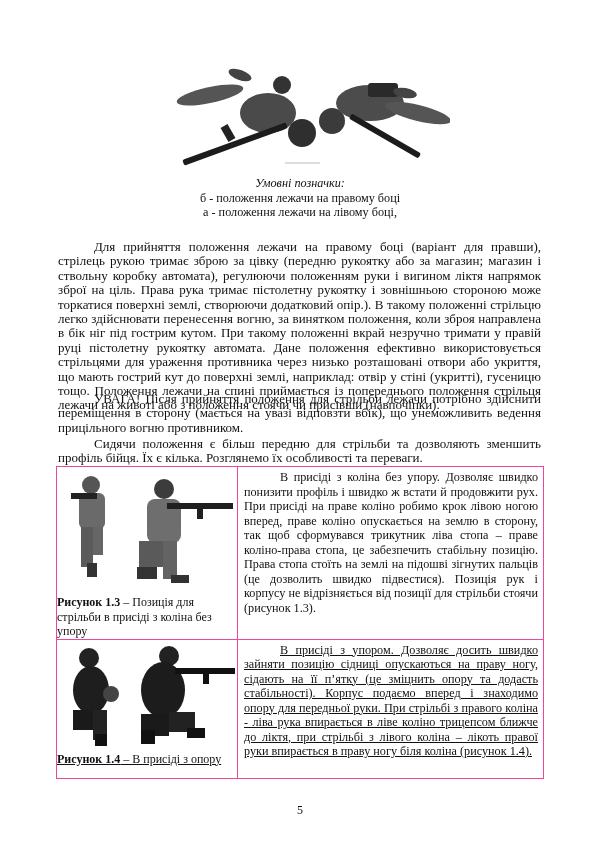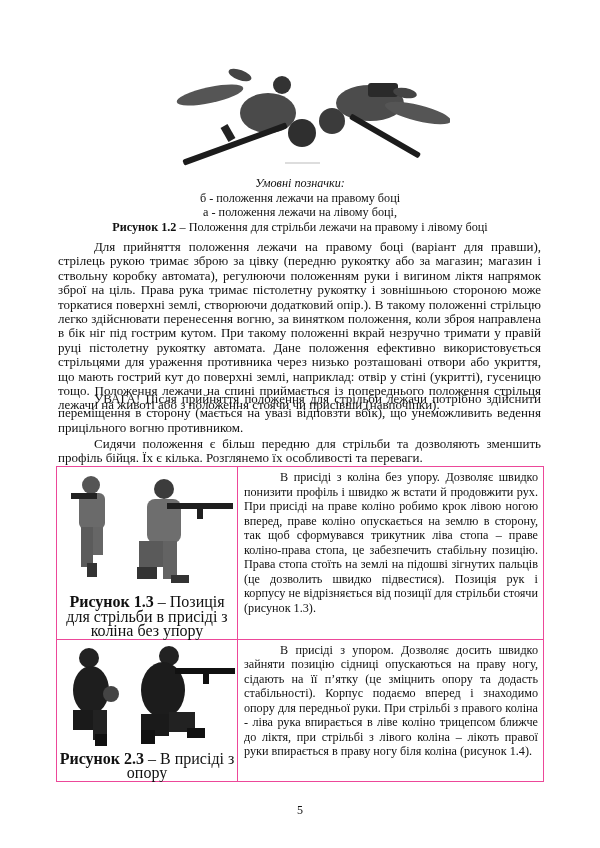--- a/index.html
+++ b/index.html
@@ -34,24 +34,24 @@
 
   table.pos {
     position: absolute; left: 56px; top: 466px; width: 488px;
     border-collapse: collapse; font-size: 12.2px; line-height: 14.5px;
   }
   table.pos td { border: 1px solid #ec4899; vertical-align: top; padding: 0; }
   td.imgcell { width: 180px; position: relative; }
   td.txtcell { padding: 3px 5px 2px 6px !important; text-align: justify; }
   td.txtcell .ti { text-indent: 36px; }
   .row1 td { height: 161px; }
-  .row2 td { height: 133px; }
+  .row2 td { height: 133px; text-decoration: underline; }
   .imgbox { position: relative; width: 180px; }
   .imgbox svg { display: block; }
-  .fcap { text-align: center; font-size: 16px; line-height: 14.5px; }
+  .fcap { text-align: left; font-size: 12px; line-height: 14.5px; }
 
   .page-num {
     position: absolute; left: 0; width: 600px; top: 803px;
     text-align: center; font-size: 12px;
   }
 </style>
 </head>
 <body>
 
 <div class="page">
@@ -78,23 +78,20 @@
         <rect x="185" y="78" width="80" height="6" rx="2" transform="rotate(30 225 81)" fill="#1c1c1c"></rect>
       </g>
       <line x1="125" y1="108" x2="160" y2="108" stroke="#bbb" stroke-width="1"></line>
     </svg>
   </div>
 
   <div class="legend">
     <div class="title">Умовні позначки:</div>
     <div>б - положення лежачи на правому боці</div>
     <div>а - положення лежачи на лівому боці,</div>
-    <div>
-      <span class="cap-bold">Рисунок 1.2</span><span> – Положення для стрільби лежачи на правому і лівому боці</span>
-    </div>
   </div>
 
   <div class="body-text p1 indent">Для прийняття положення лежачи на правому боці (варіант для правши), стрілець рукою тримає зброю за цівку (передню рукоятку або за магазин; магазин і ствольну коробку автомата), регулюючи положенням руки і вигином ліктя напрямок зброї на ціль. Права рука тримає пістолетну рукоятку і зовнішньою стороною може торкатися поверхні землі, створюючи додатковий опір.). В такому положенні стрільцю легко здійснювати перенесення вогню, за винятком положення, коли зброя направлена в бік ніг під гострим кутом. При такому положенні вкрай незручно тримати у правій руці пістолетну рукоятку автомата. Дане положення ефективно використовується стрільцями для ураження противника через низько розташовані отвори або укриття, що мають гострий кут до поверхні землі, наприклад: отвір у стіні (укритті), гусеницю тощо. Положення лежачи на спині  приймається із попереднього положення стрільця лежачи на животі або з положення стоячи чи присівши (навпочіпки).</div>
 
   <div class="body-text p2 indent">
     <span class="lead">УВАГА!</span><span class="it"> Після прийняття положення для стрільби лежачи потрібно здійснити переміщення в сторону (мається на увазі відповзти вбік), що унеможливить ведення прицільного вогню противником.</span>
   </div>
 
   <div class="body-text p3 indent">Сидячи положення є більш передню для стрільби та дозволяють зменшить профіль бійця. Їх є кілька. Розглянемо їх особливості та переваги.</div>
 
@@ -146,21 +143,21 @@
             <ellipse cx="106" cy="50" rx="22" ry="28" fill="#1c1c1c"></ellipse>
             <rect x="118" y="28" width="60" height="6" fill="#111"></rect>
             <rect x="146" y="32" width="6" height="12" fill="#111"></rect>
             <rect x="84" y="74" width="28" height="22" fill="#1a1a1a"></rect>
             <rect x="112" y="72" width="26" height="20" fill="#222"></rect>
             <rect x="84" y="90" width="14" height="14" fill="#111"></rect>
             <rect x="130" y="88" width="18" height="10" fill="#111"></rect>
           </svg>
         </div>
         <div class="fcap">
-          <span class="cap-bold">Рисунок 2.3</span><span> – В присіді з опору</span>
+          <span class="cap-bold">Рисунок 1.4</span><span> – В присіді з опору</span>
         </div>
       </td>
       <td class="txtcell">
         <div class="ti">В присіді з упором. Дозволяє досить швидко зайняти позицію сідниці опускаються на праву ногу, сідають на її п’ятку (це зміцнить опору та додасть стабільності). Корпус подаємо вперед і знаходимо опору для передньої руки. При стрільбі з правого коліна - ліва рука впирається в ліве коліно трицепсом ближче до ліктя, при стрільбі з лівого коліна – лікоть правої руки впирається в праву ногу біля коліна (рисунок 1.4).</div>
       </td>
     </tr>
   </tbody>
     </table>
 
   <div class="page-num">5</div>

